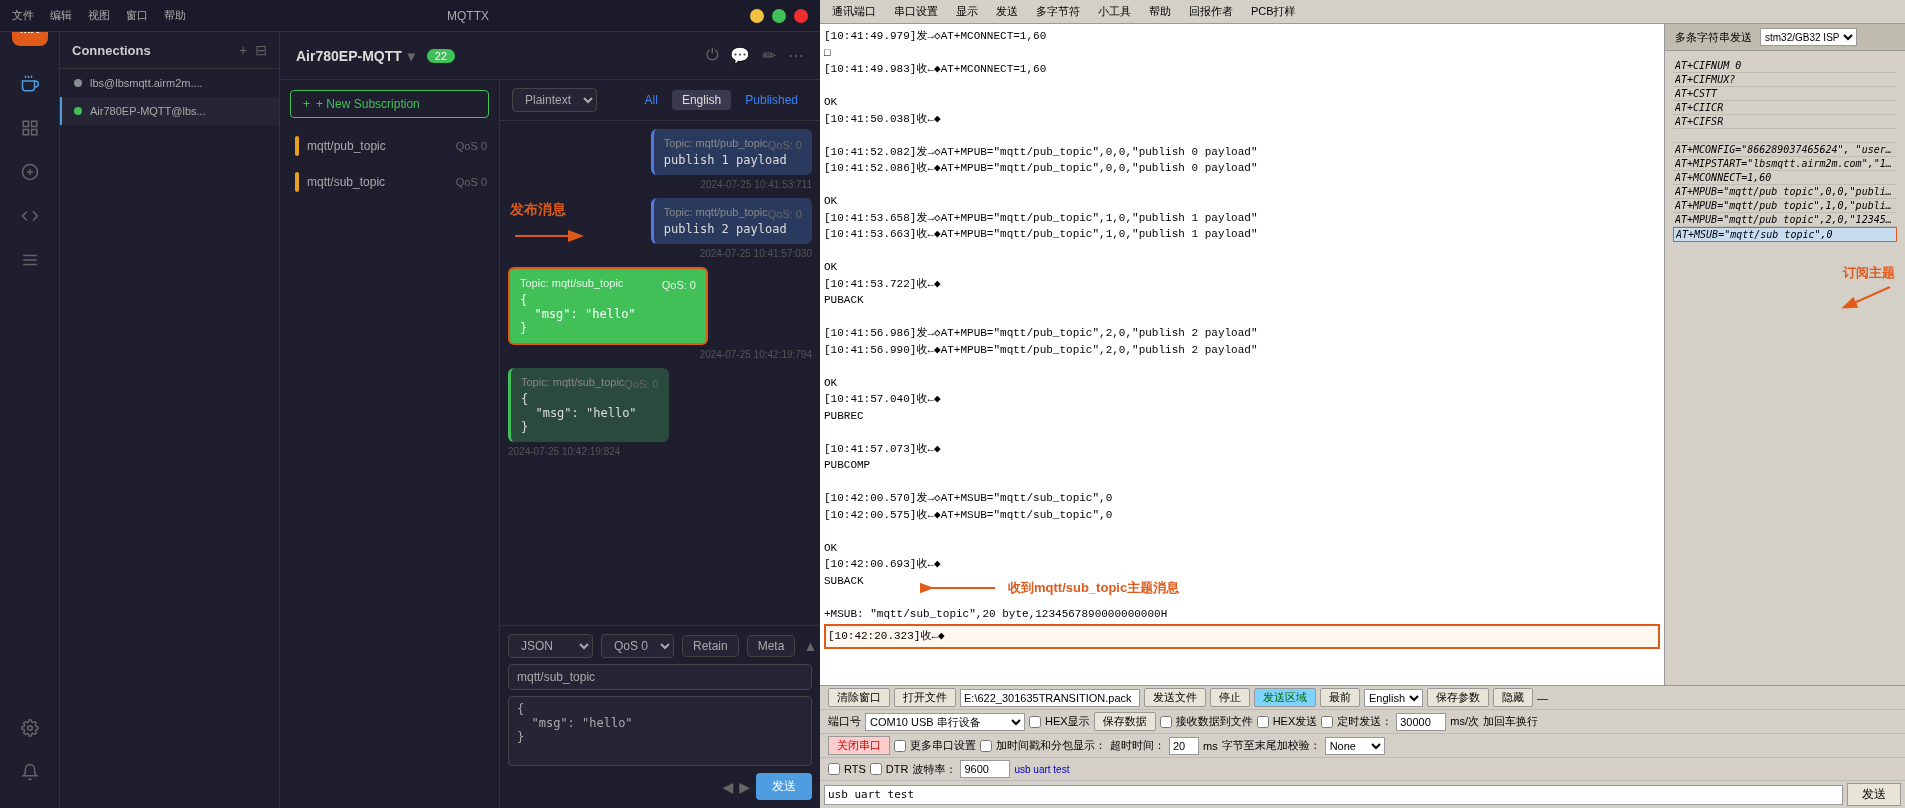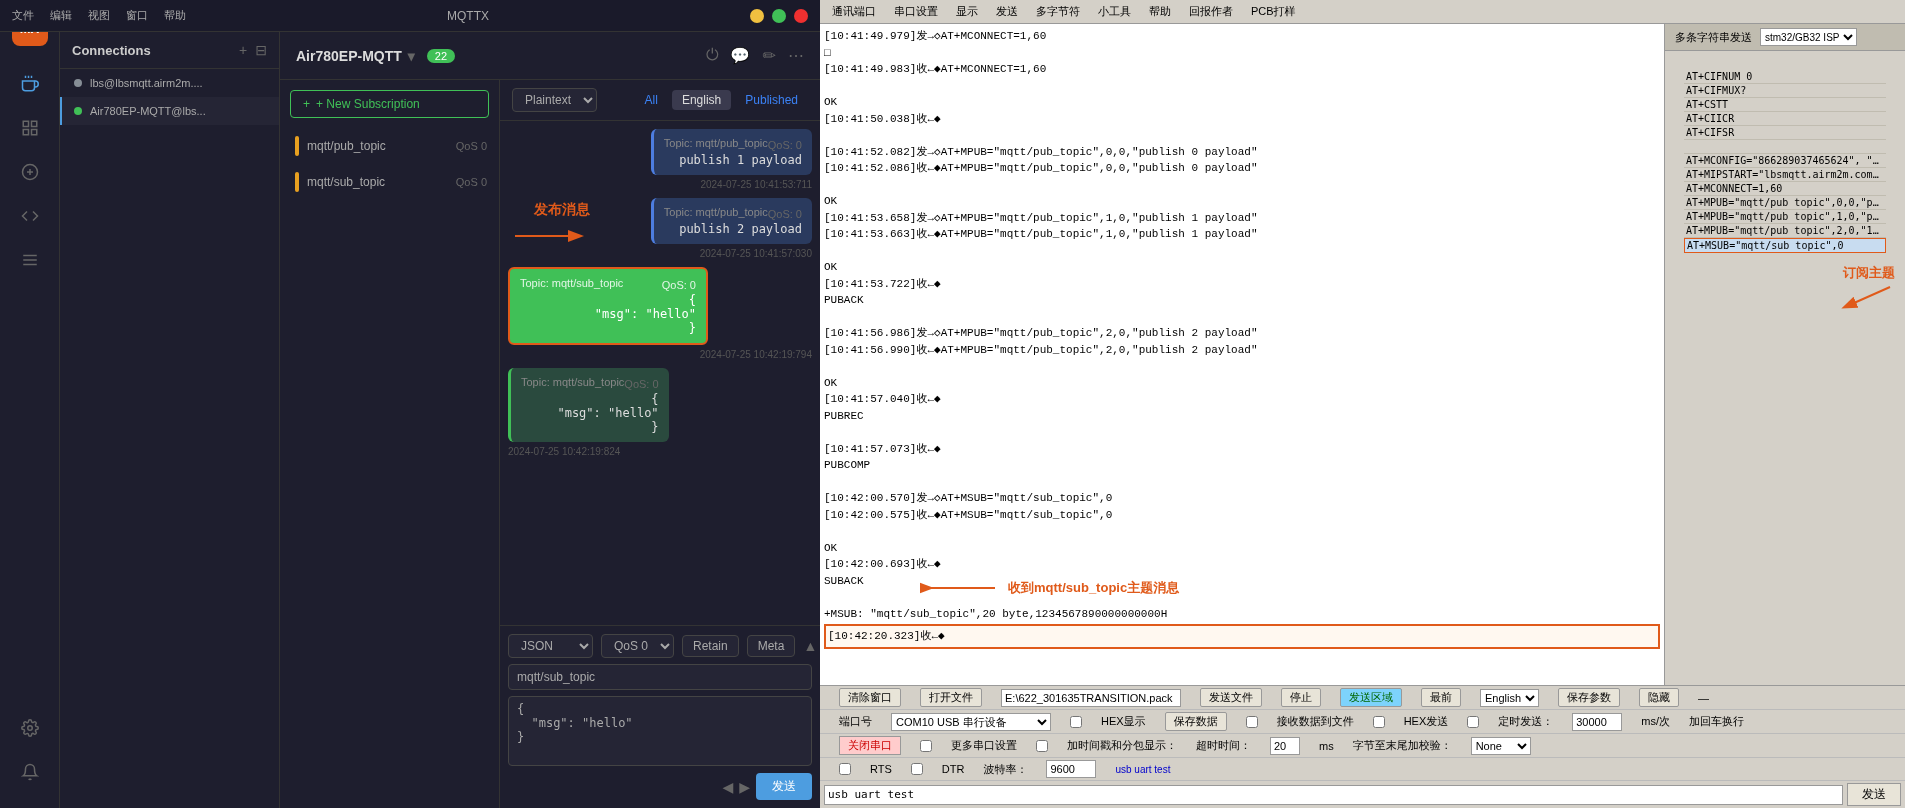--- a/index.html
+++ b/index.html
@@ -402,21 +402,22 @@
       border-bottom: 1px solid #999;
       font-size: 11px;
       color: #000;
       display: flex;
       align-items: center;
       gap: 4px;
     }
     .sscom-multistr {
       flex: 1;
       overflow-y: auto;
-      padding: 19px;
+      padding: 8px;
+      font-style: italic;
     }
     .sscom-multistr-item {
       display: flex;
       align-items: center;
       padding: 1px 2px;
       font-size: 11px;
       cursor: pointer;
       border-bottom: 1px solid #c0bcb0;
     }
     .sscom-multistr-item.selected {
@@ -432,22 +433,22 @@
     }
 
     
     .sscom-bottom {
       border-top: 1px solid #999;
       background: #d4d0c8;
     }
     .sscom-bottom-row {
       display: flex;
       align-items: center;
-      padding: 2px 19px;
-      gap: 19px;
+      padding: 2px 8px;
+      gap: 4px;
       flex-wrap: wrap;
       border-bottom: 1px solid #bbb;
     }
     .sscom-label { font-size: 11px; color: #000; white-space: nowrap; }
     .sscom-input {
       height: 18px;
       border: 1px solid #999;
       background: white;
       font-size: 11px;
       padding: 0 3px;
@@ -653,21 +654,21 @@
                   <option>JSON</option>
                   <option>Hex</option>
                 </select>
                 <div style="margin-left:auto; display:flex; gap:4px;">
                   <span class="msg-tab">All</span>
                   <span class="msg-tab active">English</span>
                   <span class="msg-tab">Published</span>
                 </div>
               </div>
 
-              <div style="position:relative; flex:1; overflow:hidden;text-align:right;">
+              <div style="position:relative; flex:1; overflow:hidden;">
                 <div class="messages-list">
 
                   <div class="msg-item">
                     <div class="msg-bubble sent">
                       <div class="msg-topic-line">
                         <span class="msg-topic">Topic: mqtt/pub_topic</span>
                         <span class="msg-qos">QoS: 0</span>
                       </div>
                       <div class="msg-content">publish 1 payload</div>
                     </div>

